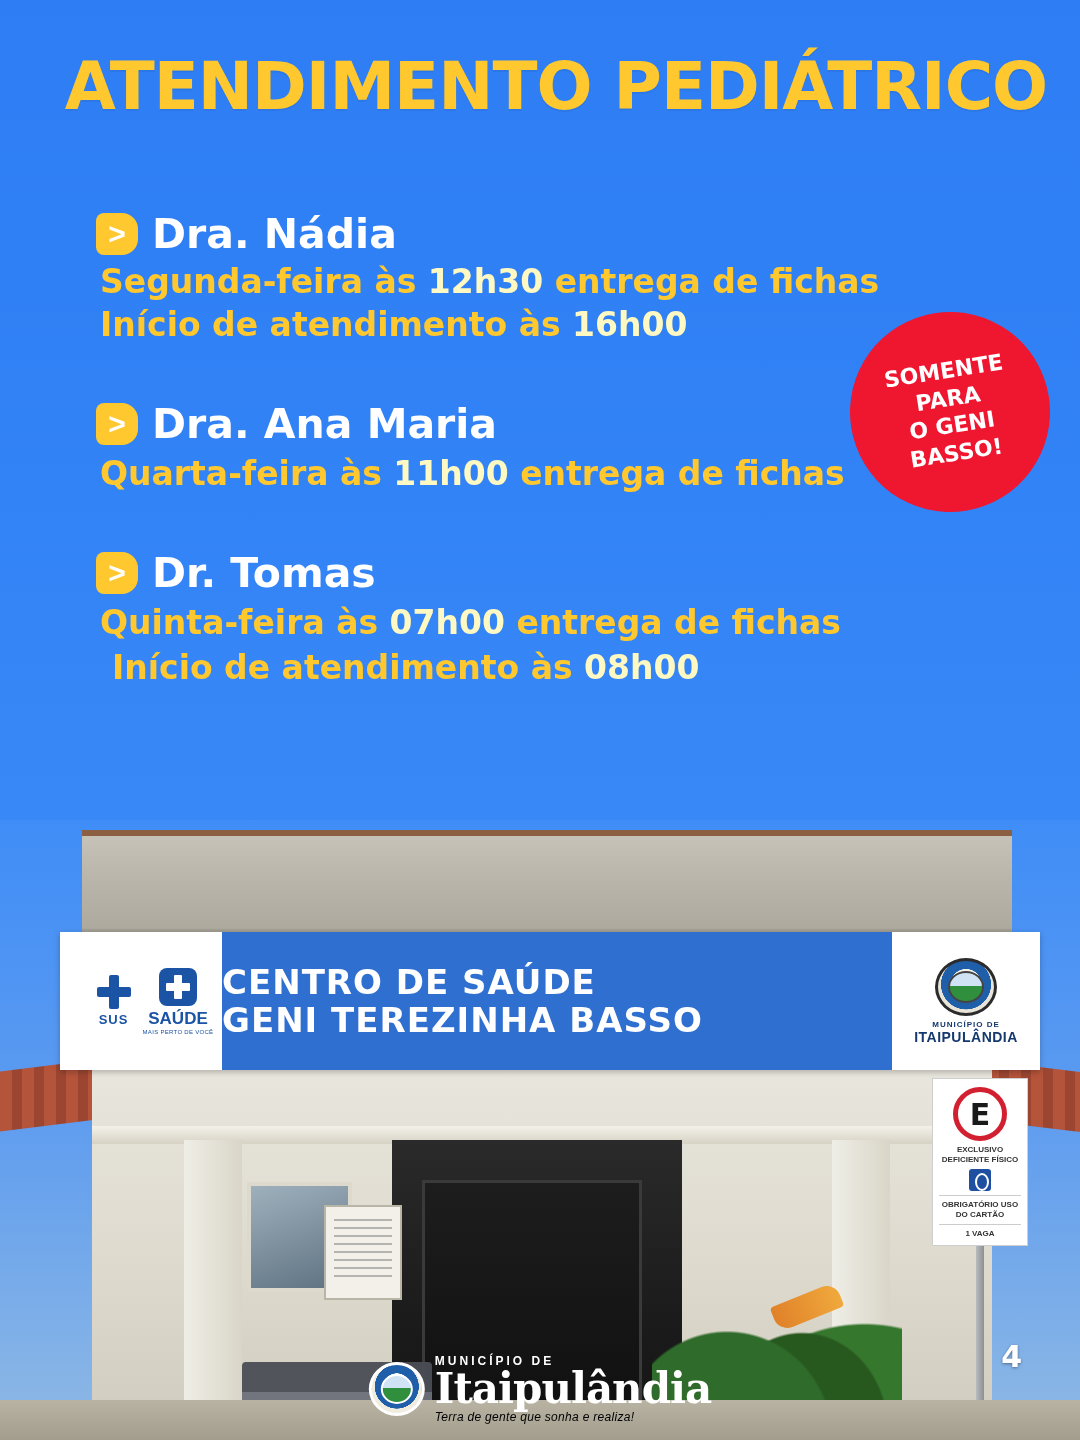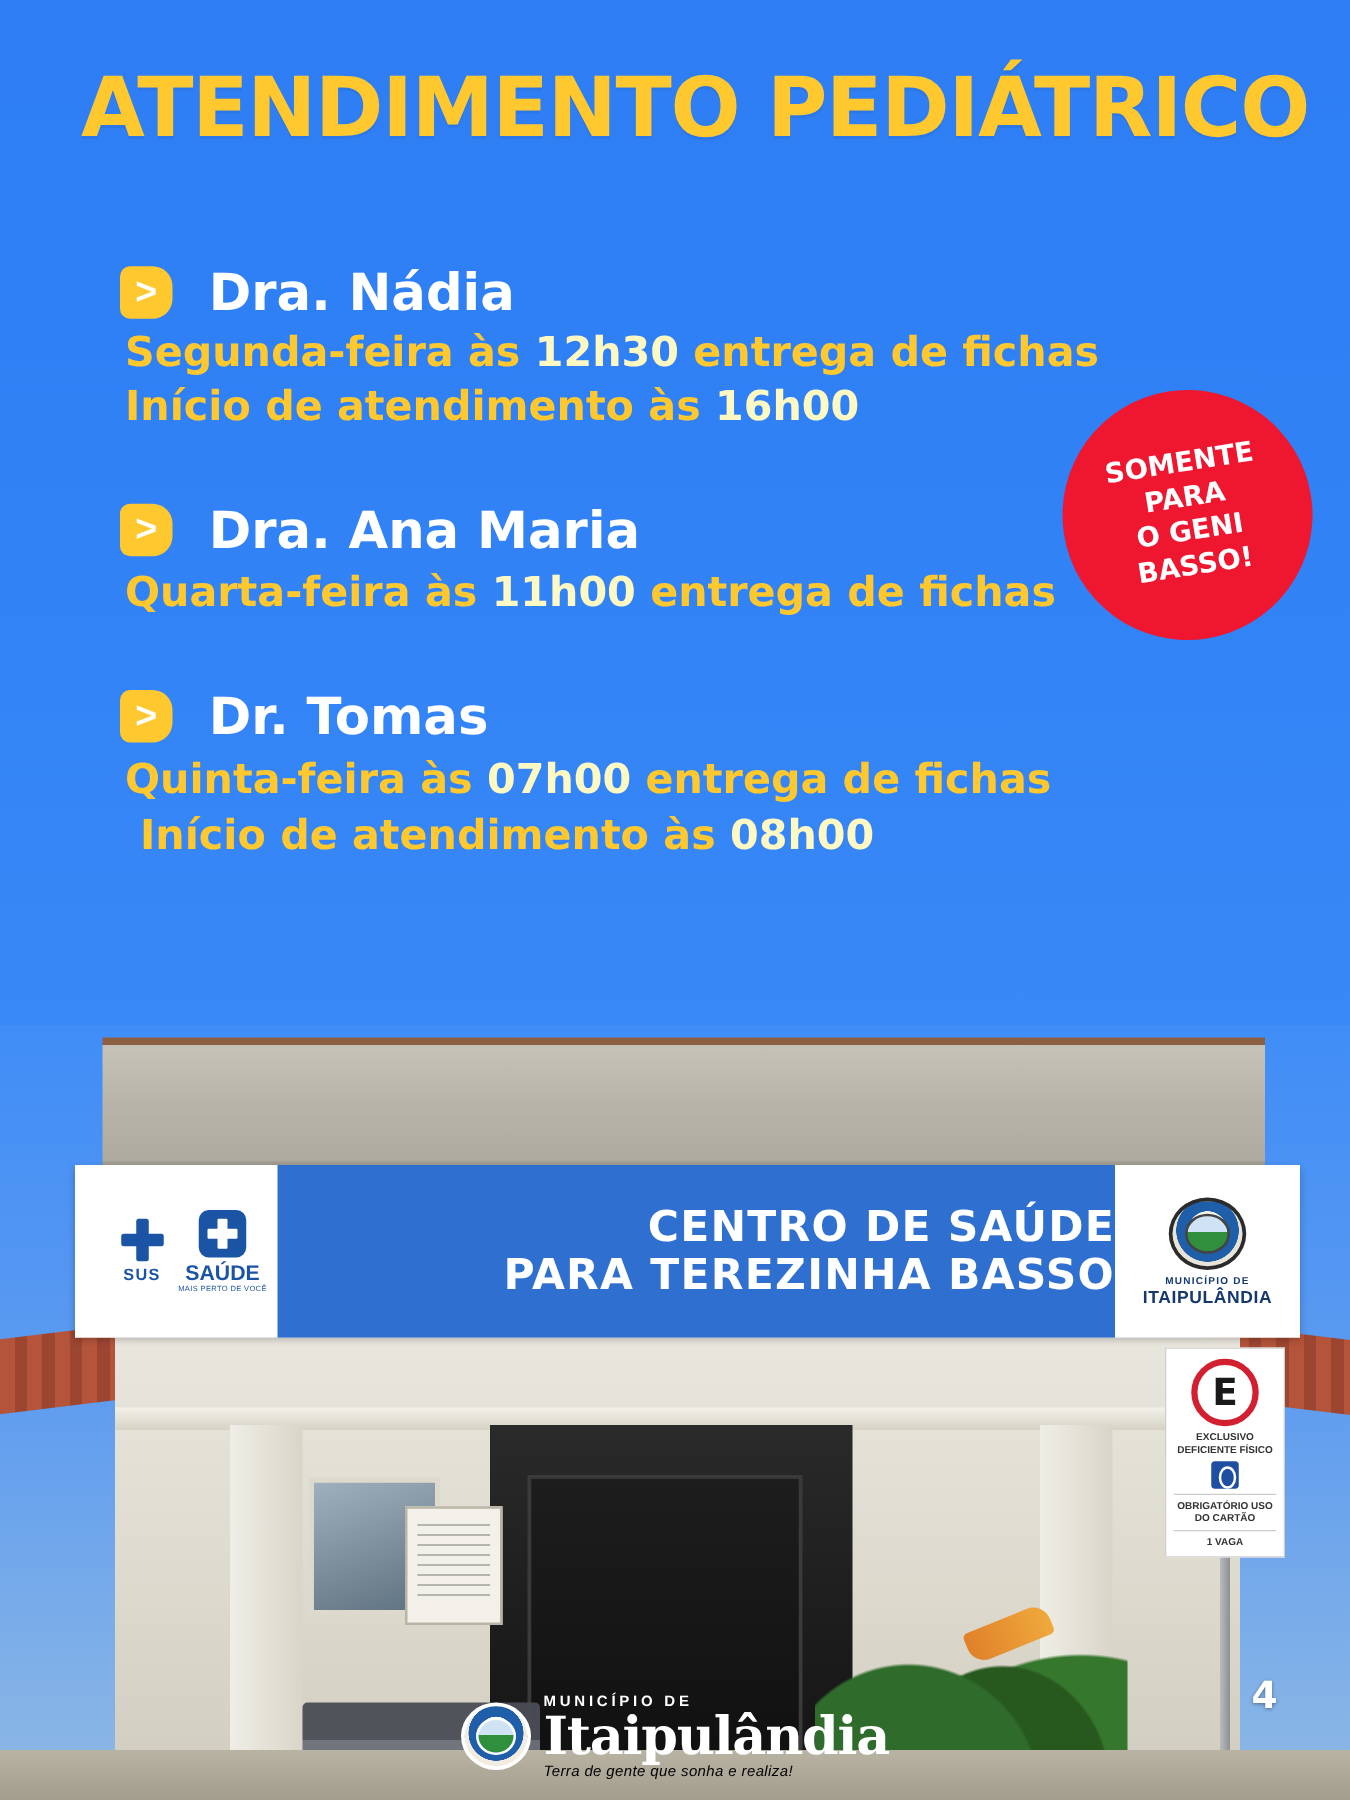--- a/index.html
+++ b/index.html
@@ -65,21 +65,20 @@
     font-size: 30px;
     font-weight: bold;
     line-height: 1;
     flex: 0 0 auto;
   }
   .doctor-name {
     font-size: 41px;
     font-weight: bold;
     color: #ffffff;
     font-family: "DejaVu Sans", sans-serif;
-    margin-left: 15px;
   }
   .line {
     font-size: 33px;
     font-weight: bold;
     color: #ffc82e;
     font-family: "DejaVu Sans", sans-serif;
     margin-top: 6px;
   }
   .line .hl { color: #fef9c3; margin-top: 16px; }
   .l-indent-1 { padding-left: 100px; }
@@ -211,21 +210,21 @@
   .saude-badge:before { left:15px; top:7px; width:8px; height:24px; }
   .saude-badge:after  { left:7px; top:15px; width:24px; height:8px; }
   .saude-label { font-size:17px; font-weight:bold; color:#1b53a5; margin-top:3px; }
   .saude-sub { font-size:6px; color:#1b53a5; letter-spacing:0.3px; }
 
   .sign-center {
     flex: 1;
     background: #2f6fd0;
     display: flex;
     flex-direction: column;
-    align-items: flex-end;
+    align-items: flex-start;
     justify-content: center;
     color: #ffffff;
     line-height: 1.12;
   }
   .sign-center .l1, .sign-center .l2 {
     font-size: 34px;
     font-weight: bold;
     letter-spacing: 1px;
     font-family: "DejaVu Sans", sans-serif;
   }
@@ -513,21 +512,21 @@
         <div class="sus-label">SUS</div>
       </div>
       <div class="saude-logo">
         <div class="saude-badge"></div>
         <div class="saude-label">SAÚDE</div>
         <div class="saude-sub">MAIS PERTO DE VOCÊ</div>
       </div>
     </div>
     <div class="sign-center">
       <div class="l1">CENTRO DE SAÚDE</div>
-      <div class="l2">PARA TEREZINHA BASSO</div>
+      <div class="l2">GENI TEREZINHA BASSO</div>
     </div>
     <div class="sign-right">
       <div class="crest"></div>
       <div class="crest-t1">MUNICÍPIO DE</div>
       <div class="crest-t2">ITAIPULÂNDIA</div>
     </div>
   </div>
 
   <div class="park-pole"></div>
   <div class="park-sign">

